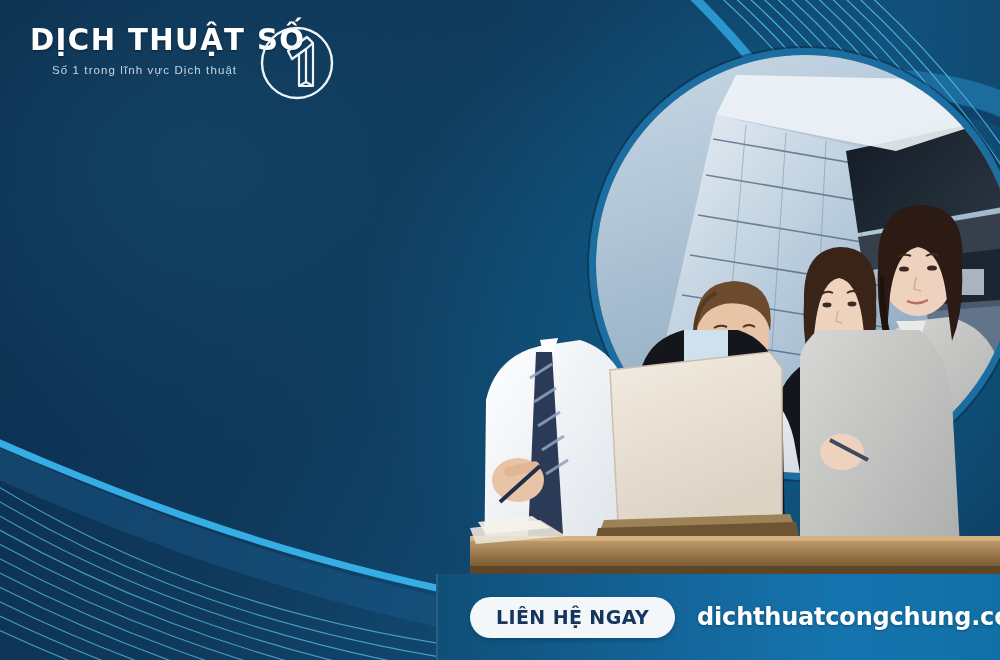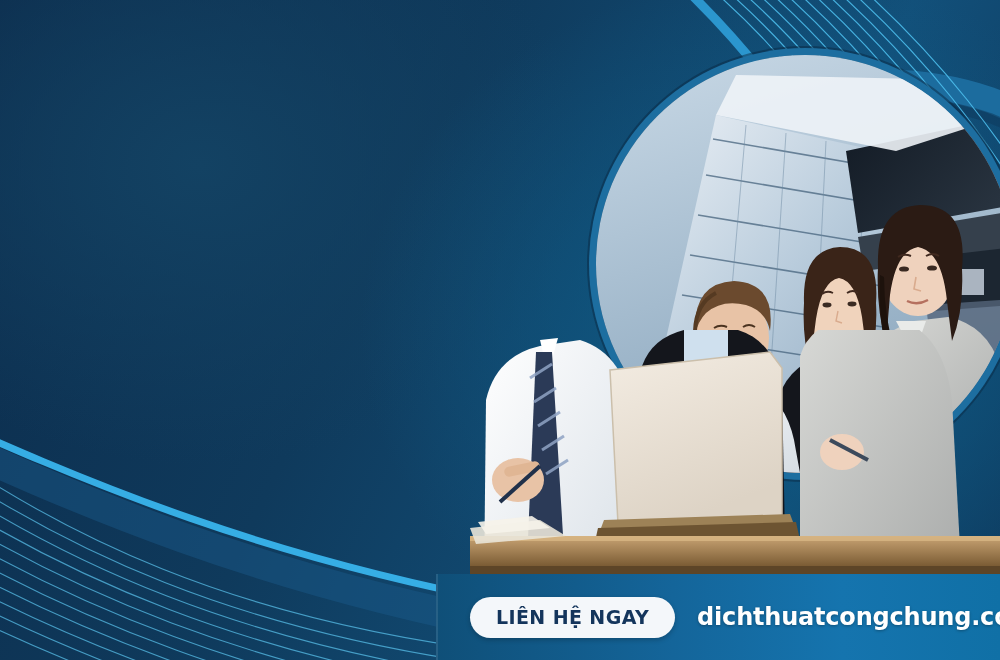--- a/index.html
+++ b/index.html
@@ -356,20 +356,34 @@
       <rect x="0" y="206" width="530" height="30" fill="url(#deskG)"></rect>
       <rect x="0" y="206" width="530" height="5" fill="#d8b685" opacity=".8"></rect>
 
       <polygon points="0,198 70,190 96,206 6,214" fill="#e9e4d8" opacity=".9"></polygon>
       <polygon points="8,192 62,186 80,198 16,204" fill="#f6f3ea" opacity=".9"></polygon>
 
       <rect x="0" y="236" width="530" height="20" fill="#5d4527"></rect>
     </svg>
   </div>
 
+  <div id="logo">
+    <div id="logo-wordmark">DỊCH THUẬT SỐ</div>
+    <div id="logo-tagline">Số 1 trong lĩnh vực Dịch thuật</div>
+    <svg id="logo-emblem" viewBox="0 0 78 78" fill="none">
+      <circle cx="39" cy="39" r="35" stroke="#eef4f9" stroke-width="2.4" fill="none"></circle>
+      <g stroke="#eef4f9" stroke-width="2.2" fill="none" stroke-linejoin="round">
+        <path d="M30 27 L49 13 L55 19 L55 62 L41 62 L41 30 L34 35 Z"></path>
+        <path d="M49 13 L55 19"></path>
+        <path d="M41 30 L48 25 L48 58 L41 62"></path>
+        <path d="M48 25 L55 19"></path>
+        <path d="M48 58 L55 62"></path>
+      </g>
+    </svg>
+  </div>
 
 
   <div id="desk-strip"></div>
   <div id="cta-bar">
     <div id="cta-pill">LIÊN HỆ NGAY</div>
     <div id="cta-url">dichthuatcongchung.com</div>
   </div>
 
 </div>
 

